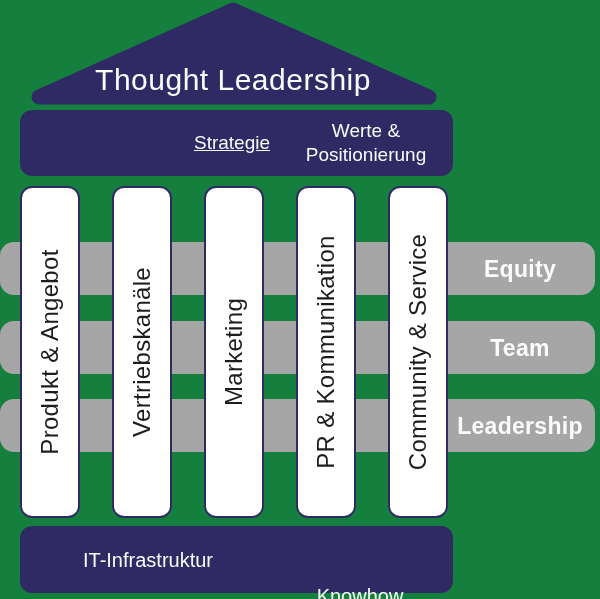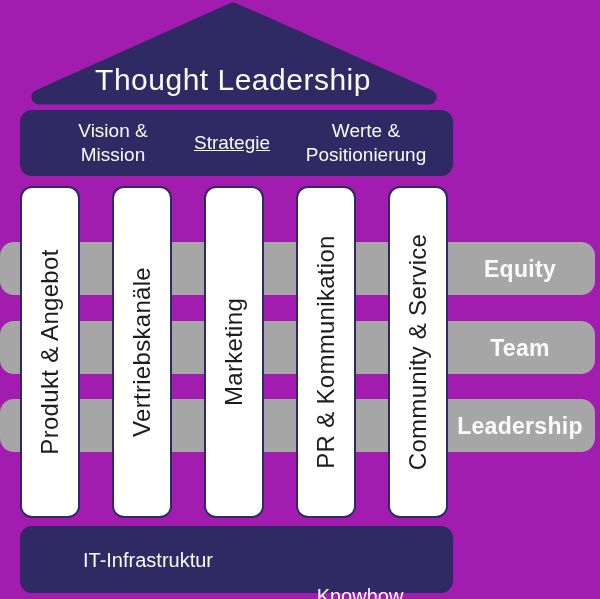--- a/index.html
+++ b/index.html
@@ -6,21 +6,21 @@
   html, body { background: #ffffff; }
   body {
     font-family: "Liberation Sans", sans-serif;
     width: 600px; height: 599px;
     position: relative;
     overflow: hidden;
   }
   .stage {
     position: absolute; left: 0; top: 0;
     width: 600px; height: 599px;
-    background: #a21caf;
+    background: #15803d;
   }
 
   
   .roof-svg { position: absolute; left: 0; top: 0; z-index: 3; }
   .roof-label {
     position: absolute; left: 33px; top: 62px; width: 400px;
     text-align: center; z-index: 4;
     color: #fbfbfb; font-size: 30px; line-height: 36px;
     letter-spacing: 0.5px; font-weight: 400;
   }
@@ -95,22 +95,20 @@
 <body>
 
 <div class="stage">
 
   <svg class="roof-svg" width="600" height="112" viewBox="0 0 600 112" aria-hidden="true">
     <path d="M233 10 L429 97 L39 97 Z" fill="#2f2a63" stroke="#2f2a63" stroke-width="15" stroke-linejoin="round"></path>
   </svg>
   <div class="roof-label">Thought Leadership</div>
 
   <div class="lintel">
-    <div class="lintel-label l1">Vision &amp;
-Mission</div>
     <div class="lintel-label l2">Strategie</div>
     <div class="lintel-label l3">Werte &amp;
 Positionierung</div>
   </div>
 
   <div class="beam b1">
     <span class="beam-label">Equity</span>
   </div>
   <div class="beam b2">
     <span class="beam-label">Team</span>

